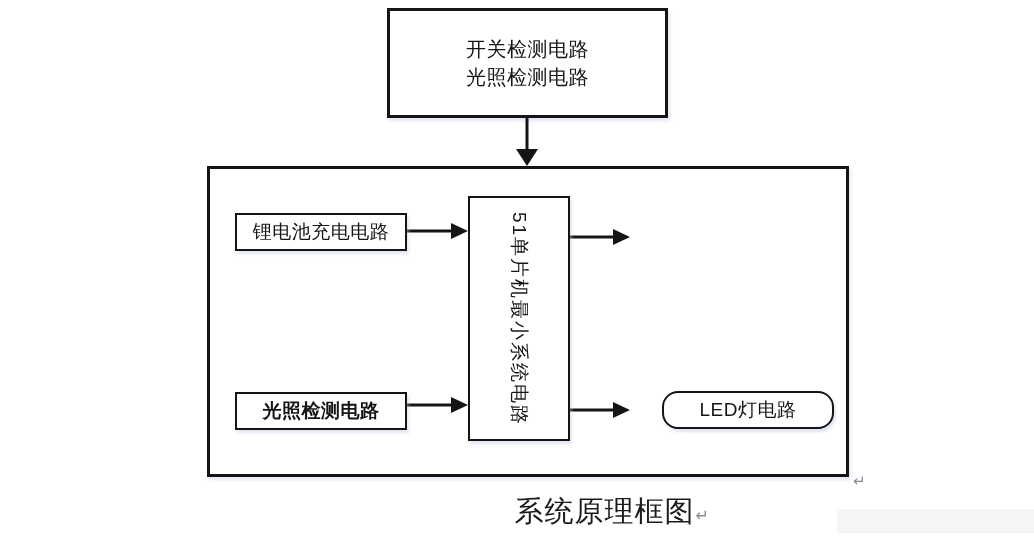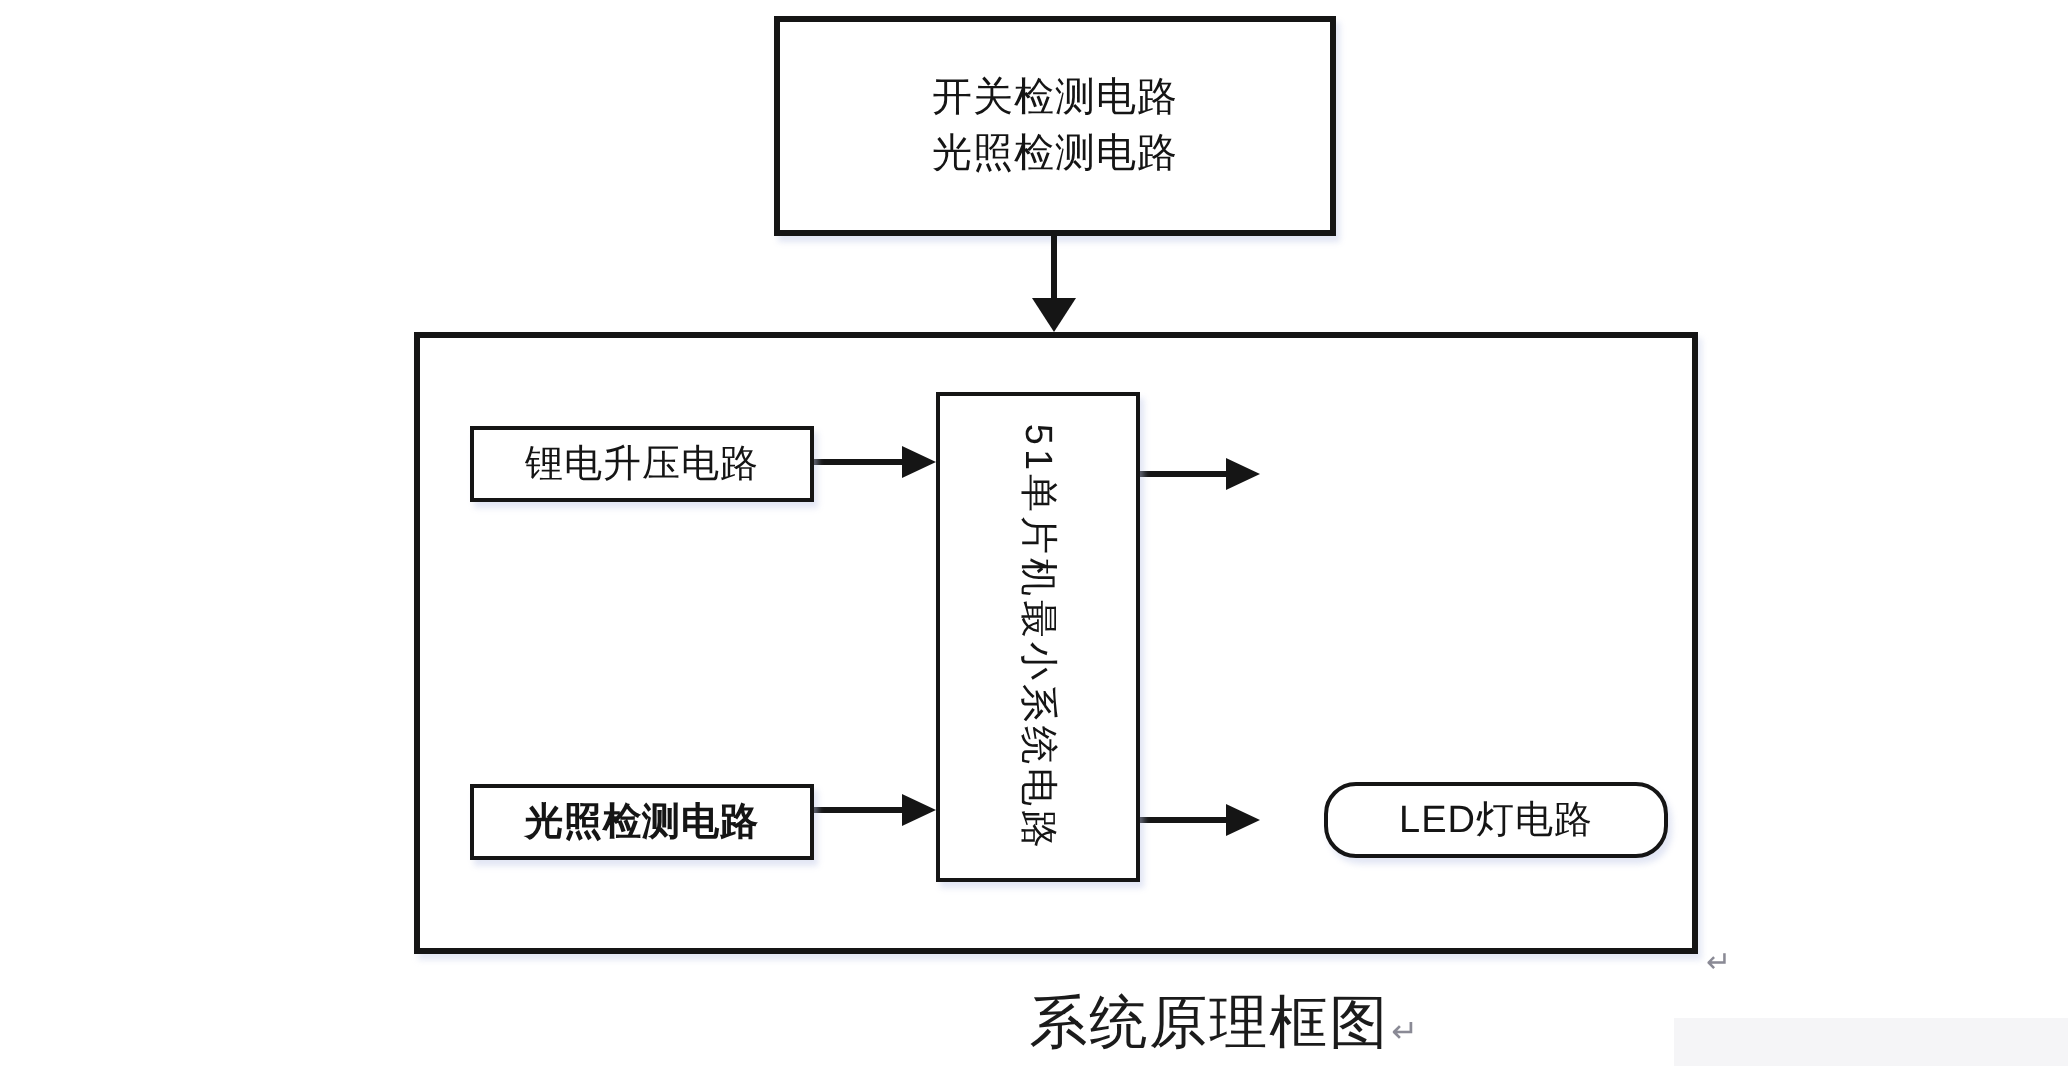--- a/index.html
+++ b/index.html
@@ -138,21 +138,21 @@
       <line x1="570" y1="237" x2="614" y2="237"></line>
       <polygon points="613,229 613,245 630,237"></polygon>
     </g>
     <g>
       <line x1="570" y1="410" x2="614" y2="410"></line>
       <polygon points="613,402 613,418 630,410"></polygon>
     </g>
   </svg>
 
   <div class="box small-box switch-box">
-    <span>锂电升压电路</span>
+    <span>锂电池充电电路</span>
   </div>
 
   <div class="box small-box light-box">
     <span>光照检测电路</span>
   </div>
 
   <div class="box mcu-box">
     <div class="mcu-text">51单片机最小系统电路</div>
   </div>
 

